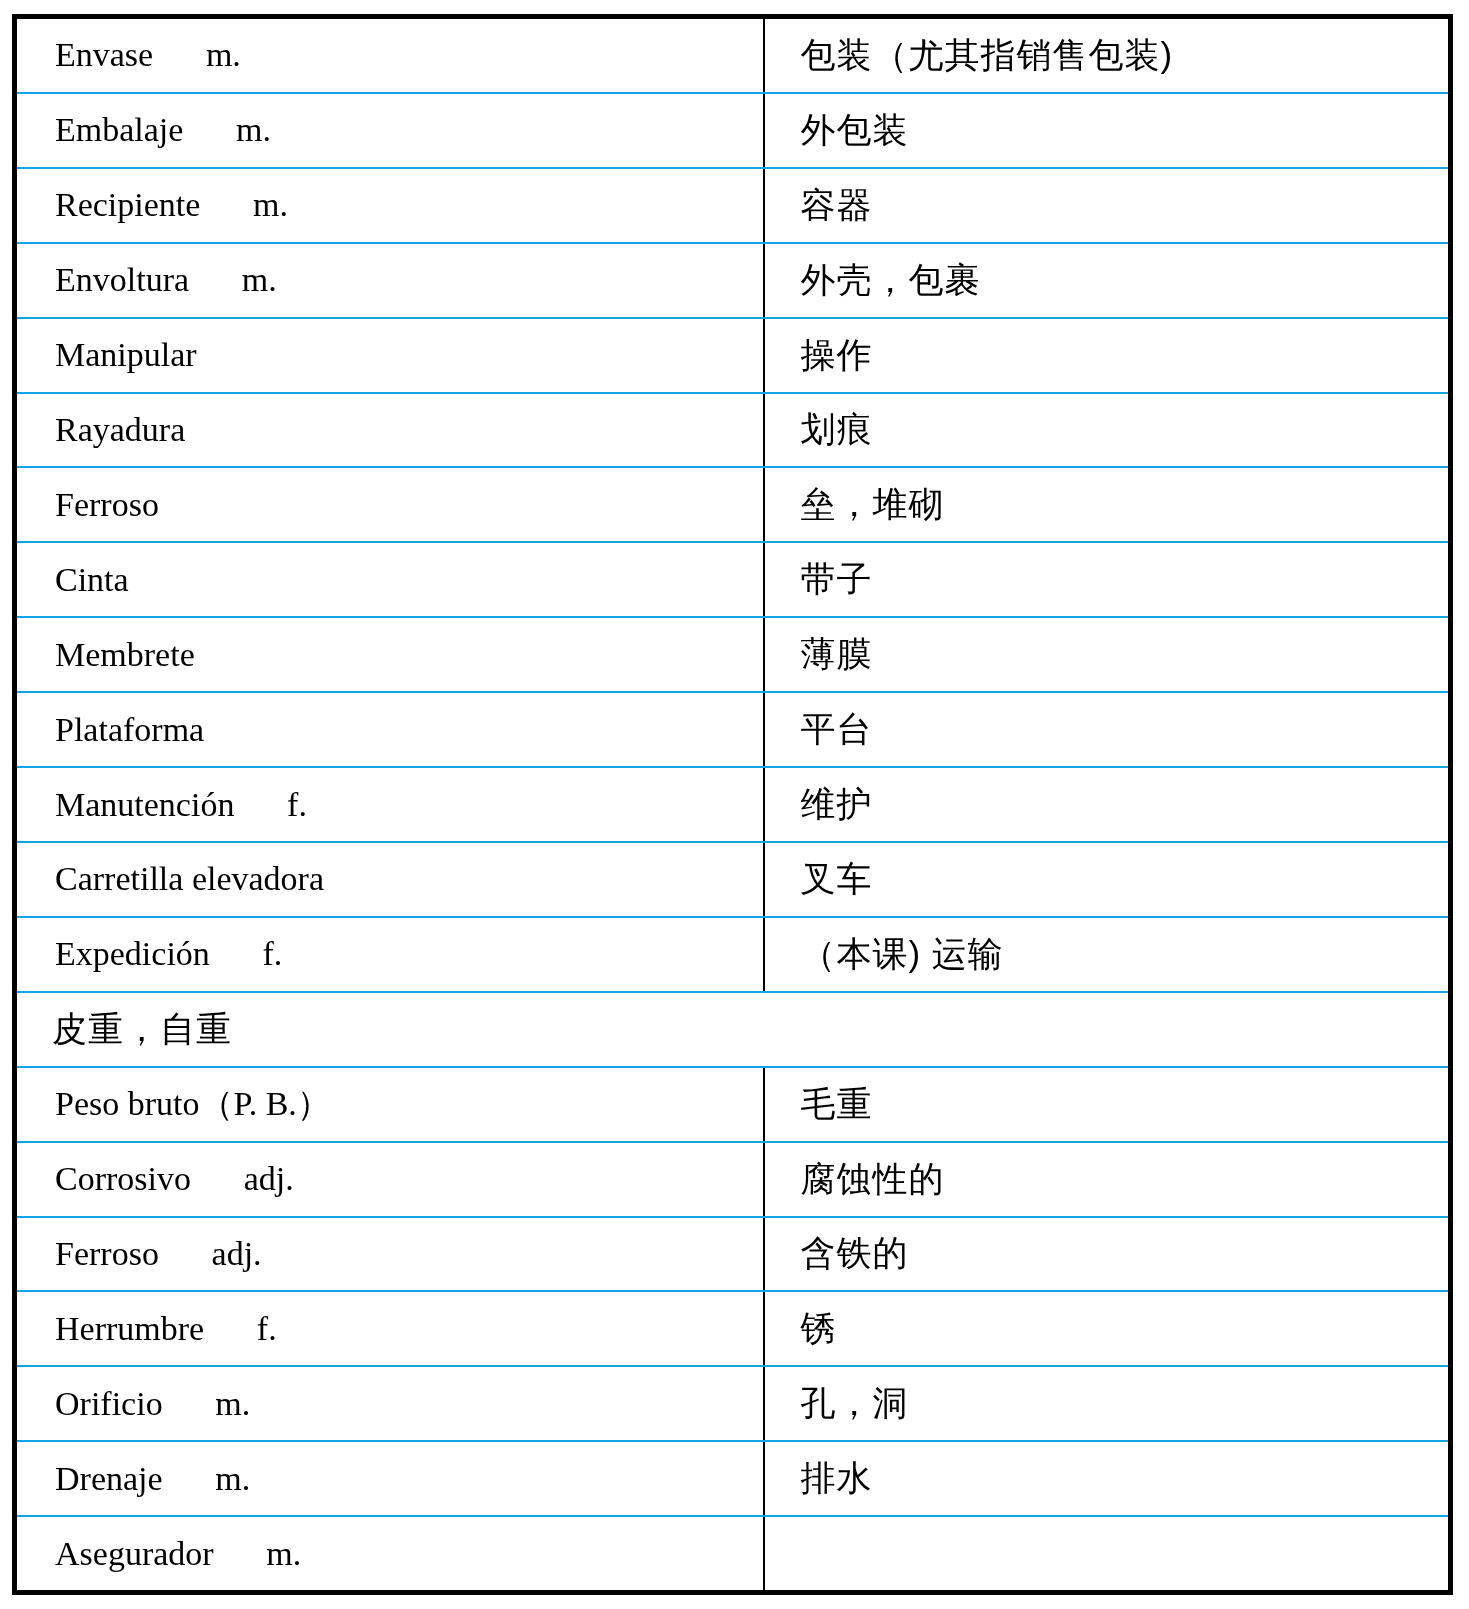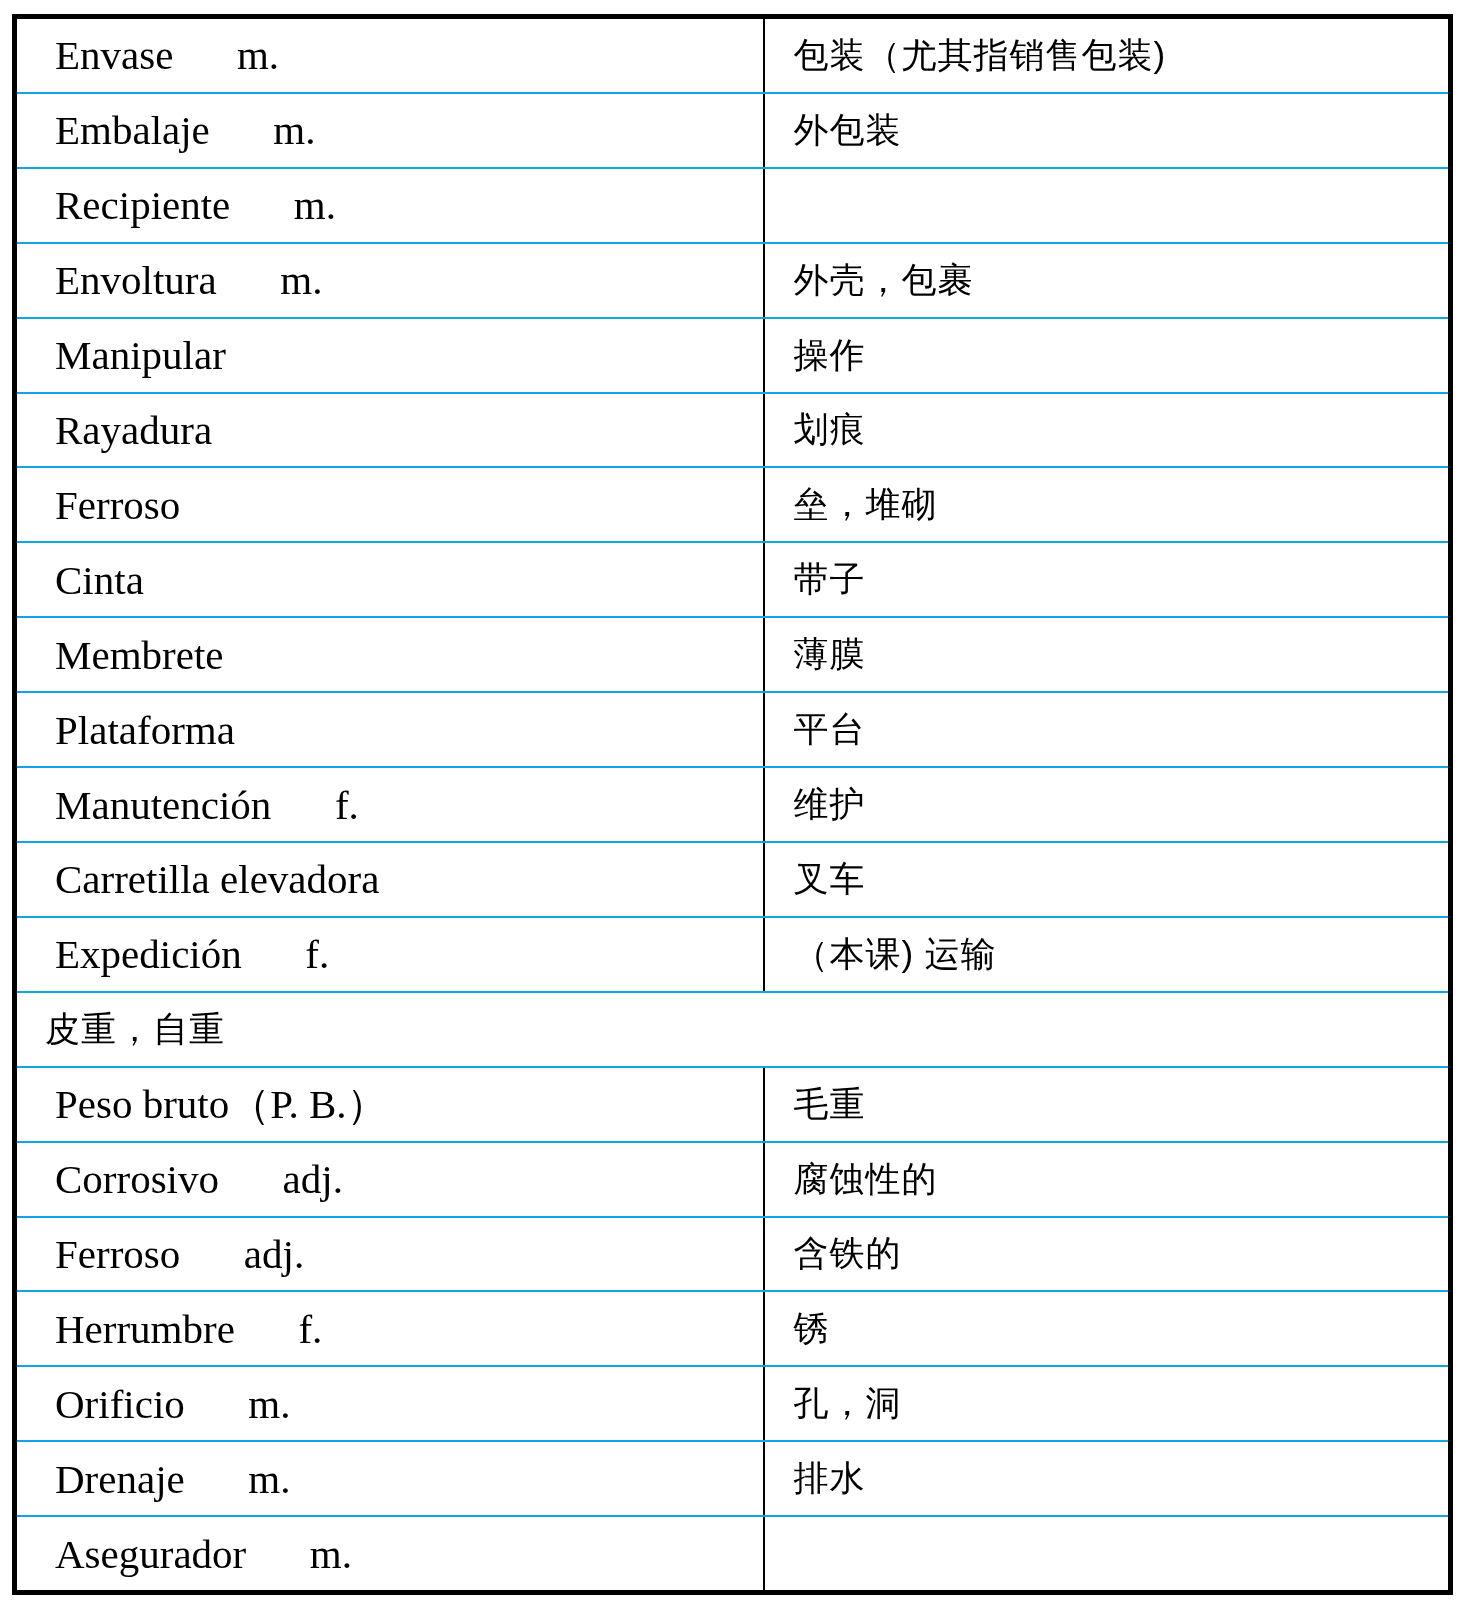--- a/index.html
+++ b/index.html
@@ -41,26 +41,26 @@
     align-items: center;
     box-sizing: border-box;
     overflow: hidden;
     white-space: nowrap;
   }
   .cell-es {
     width: 52.3%;
     border-right: 2px solid #000000;
     padding-left: 38px;
     font-family: "Liberation Serif", serif;
-    font-size: 41px;
+    font-size: 34px;
     color: #000000;
   }
   .cell-zh {
     flex: 1 1 0;
-    padding-left: 28px;
+    padding-left: 35px;
     font-family: "Liberation Sans", sans-serif;
     font-size: 35px;
     color: #000000;
     letter-spacing: 1px;
   }
   .gender {
     margin-left: 1.55em;
   }
   .gender:empty {
     display: none;
@@ -88,20 +88,23 @@
     <div class="cell cell-zh">
       <span>外包装</span>
     </div>
   </div>
 
   <div class="vrow">
     <div class="cell cell-es">
       <span>Recipiente</span>
       <span class="gender">m.</span>
     </div>
+    <div class="cell cell-zh">
+      <span>容器</span>
+    </div>
   </div>
 
   <div class="vrow">
     <div class="cell cell-es">
       <span>Envoltura</span>
       <span class="gender">m.</span>
     </div>
     <div class="cell cell-zh">
       <span>外壳，包裹</span>
     </div>

